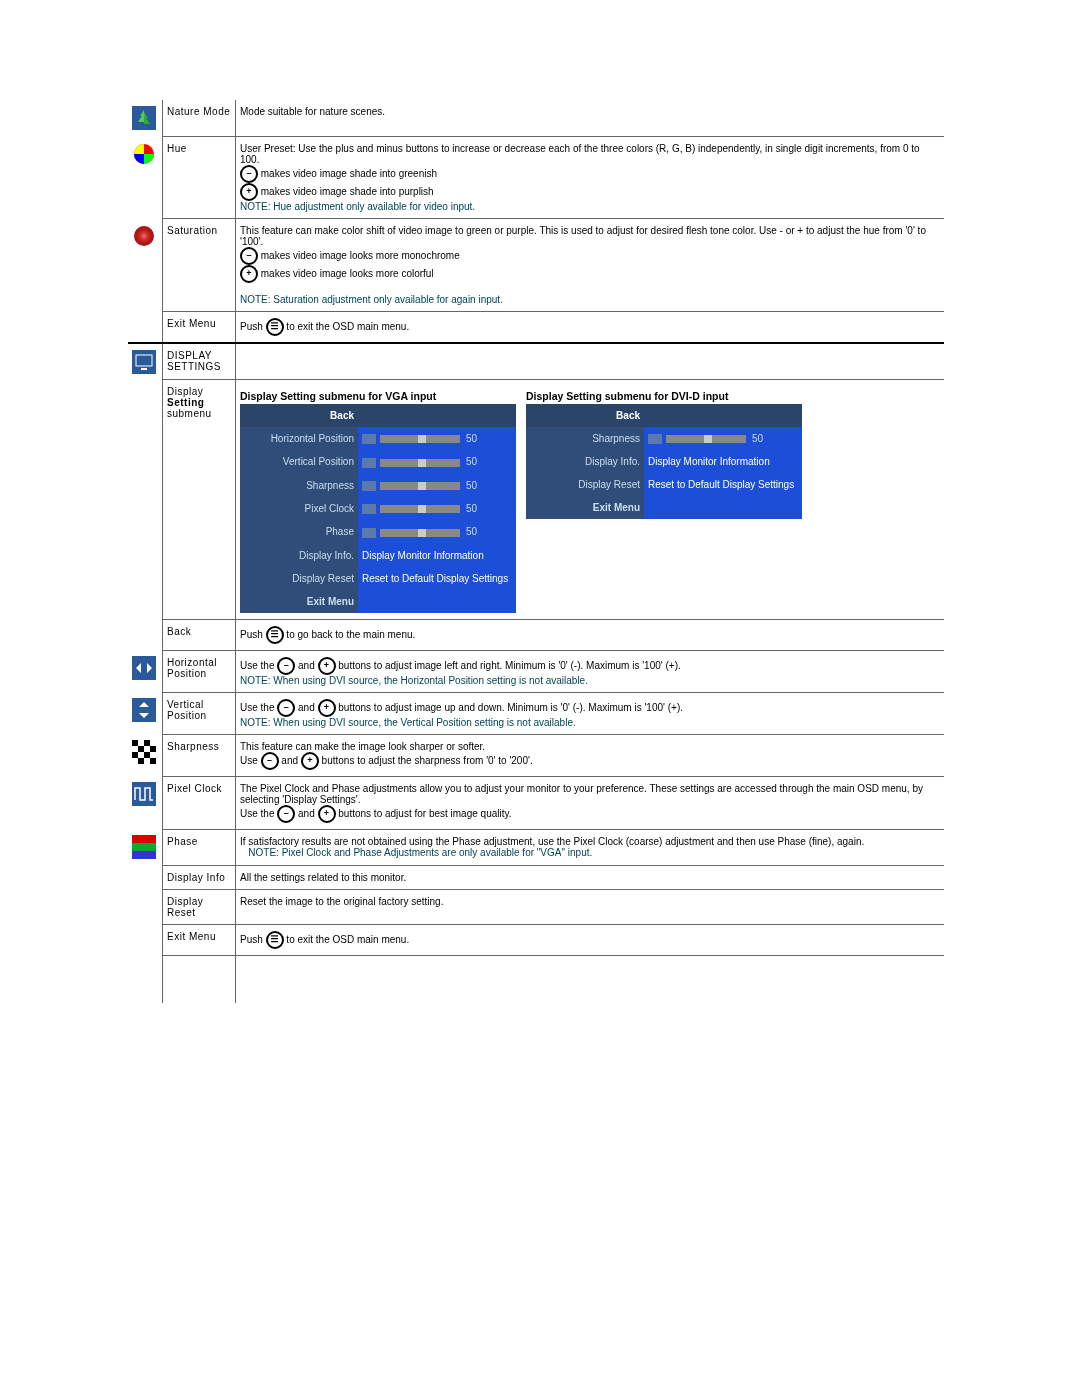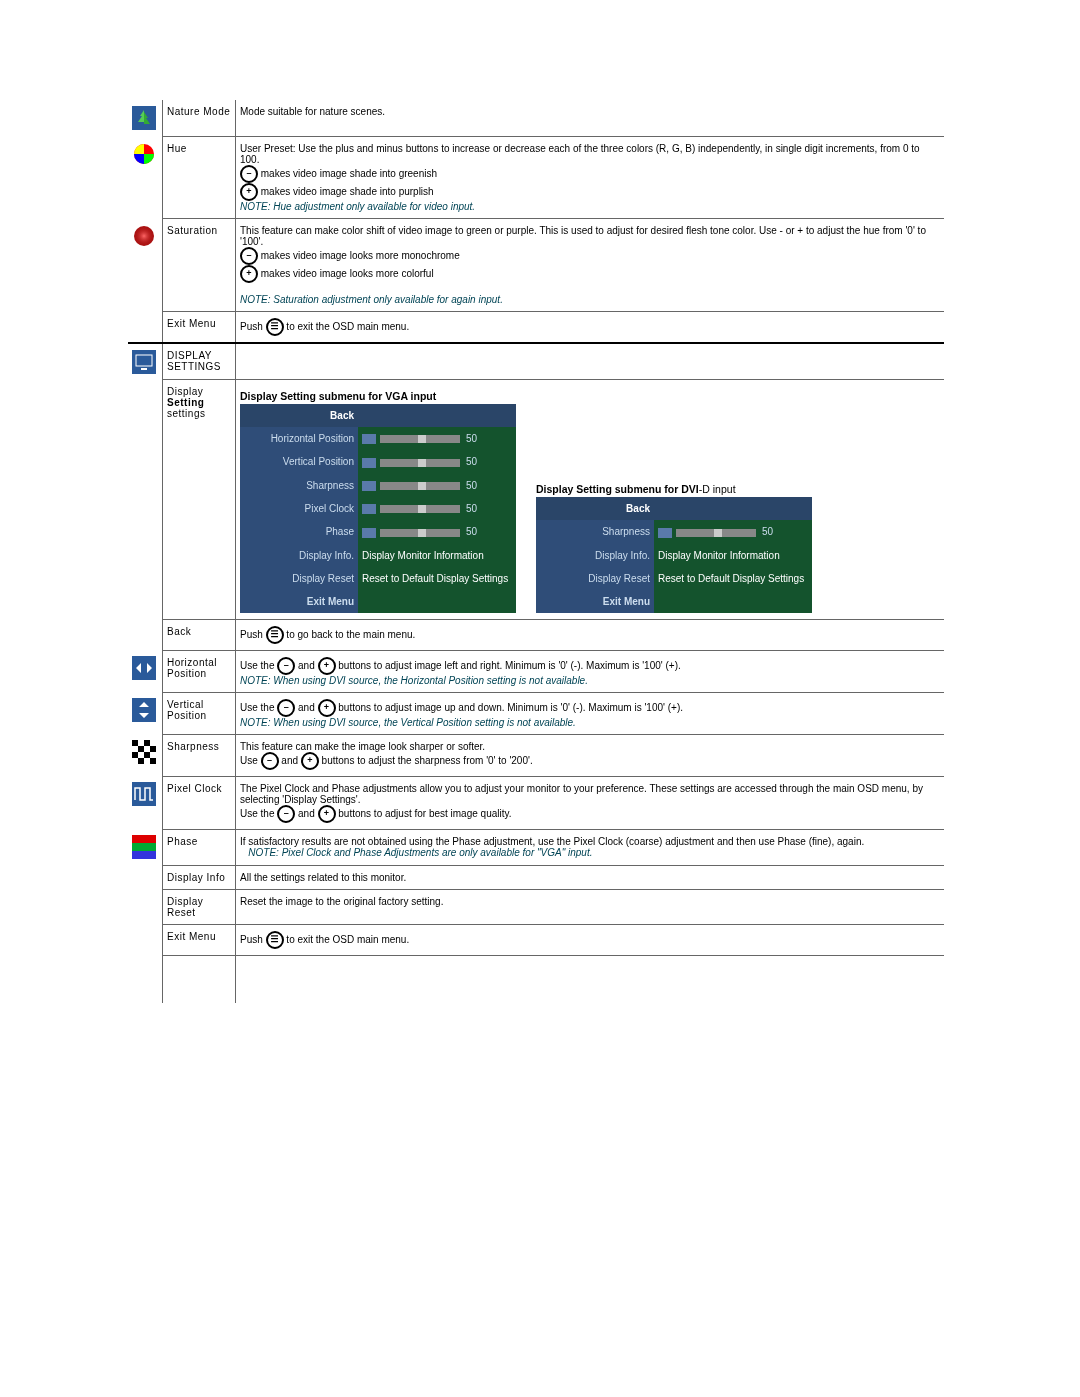--- a/index.html
+++ b/index.html
@@ -39,50 +39,50 @@
 table.main td.desc-cell {
   width: 700px;
 }
 .no-top-border { border-top: none !important; }
 .heavy-border { border-top: 2px solid #000 !important; }
 .icon-box {
   width: 24px;
   height: 24px;
   margin: 2px;
 }
-.note-blue { color: #045; font-style: italic; }
+.note-blue { color: #045; }
 .bold { font-weight: bold; }
 .osd-btn {
   display: inline-block;
   width: 14px;
   height: 14px;
   border: 2px solid #000;
   border-radius: 50%;
   font-size: 9px;
   line-height: 12px;
   text-align: center;
   vertical-align: middle;
   font-weight: bold;
 }
 
-.submenus { display: flex; gap: 20px; margin-top: 4px; align-items: flex-end; }
+.submenus { display: flex; gap: 10px; margin-top: 4px; }
 .submenu {
   background: #3a5a8a;
   color: #cde;
   font-size: 10px;
 }
 .submenu table { border-collapse: collapse; }
 .submenu td {
   border: none !important;
   padding: 6px 8px;
   text-align: center;
   vertical-align: middle;
 }
 .sm-label-col { width: 110px; text-align: right !important; background: #2f4d78; }
-.sm-val-col { width: 150px; background: #14532d; text-align: left !important; }
+.sm-val-col { width: 150px; background: #1d4ed8; text-align: left !important; }
 .sm-header {
   background: #2a4568;
   font-weight: bold;
   color: #fff;
 }
 .slider {
   display: inline-block;
   width: 80px;
   height: 8px;
   background: #888;
@@ -101,21 +101,21 @@
 .tick-icon {
   display: inline-block;
   width: 14px;
   height: 10px;
   background: #5a7aaa;
   margin-right: 4px;
   vertical-align: middle;
 }
 .sm-action { color: #fff; margin-top: 14px; }
 .subhead { font-weight: bold; font-size: 10.5px; margin-bottom: 2px; }
-.bold + span { font-weight: normal; }
+.bold + span { font-weight: bold; }
 svg.ic { width: 24px; height: 24px; display: block; }
 </style>
 </head>
 <body>
 <div class="container">
 
 <table class="main">
 
 <tbody>
         <tr>
@@ -196,21 +196,21 @@
           </td>
   <td class="label-cell heavy-border">DISPLAY SETTINGS</td>
   <td class="desc-cell heavy-border"></td>
 </tr>
 
 <tr>
   <td class="icon-cell"></td>
   <td class="label-cell">
     <span>Display</span><br>
     <span class="bold">Setting</span><br>
-    <span>settings</span>
+    <span>submenu</span>
   </td>
   <td class="desc-cell">
     <div class="submenus">
 
       <div>
         <div class="subhead bold">Display Setting  submenu for VGA input</div>
         <div class="submenu">
           <table>
             <tbody>
                       <tr>

